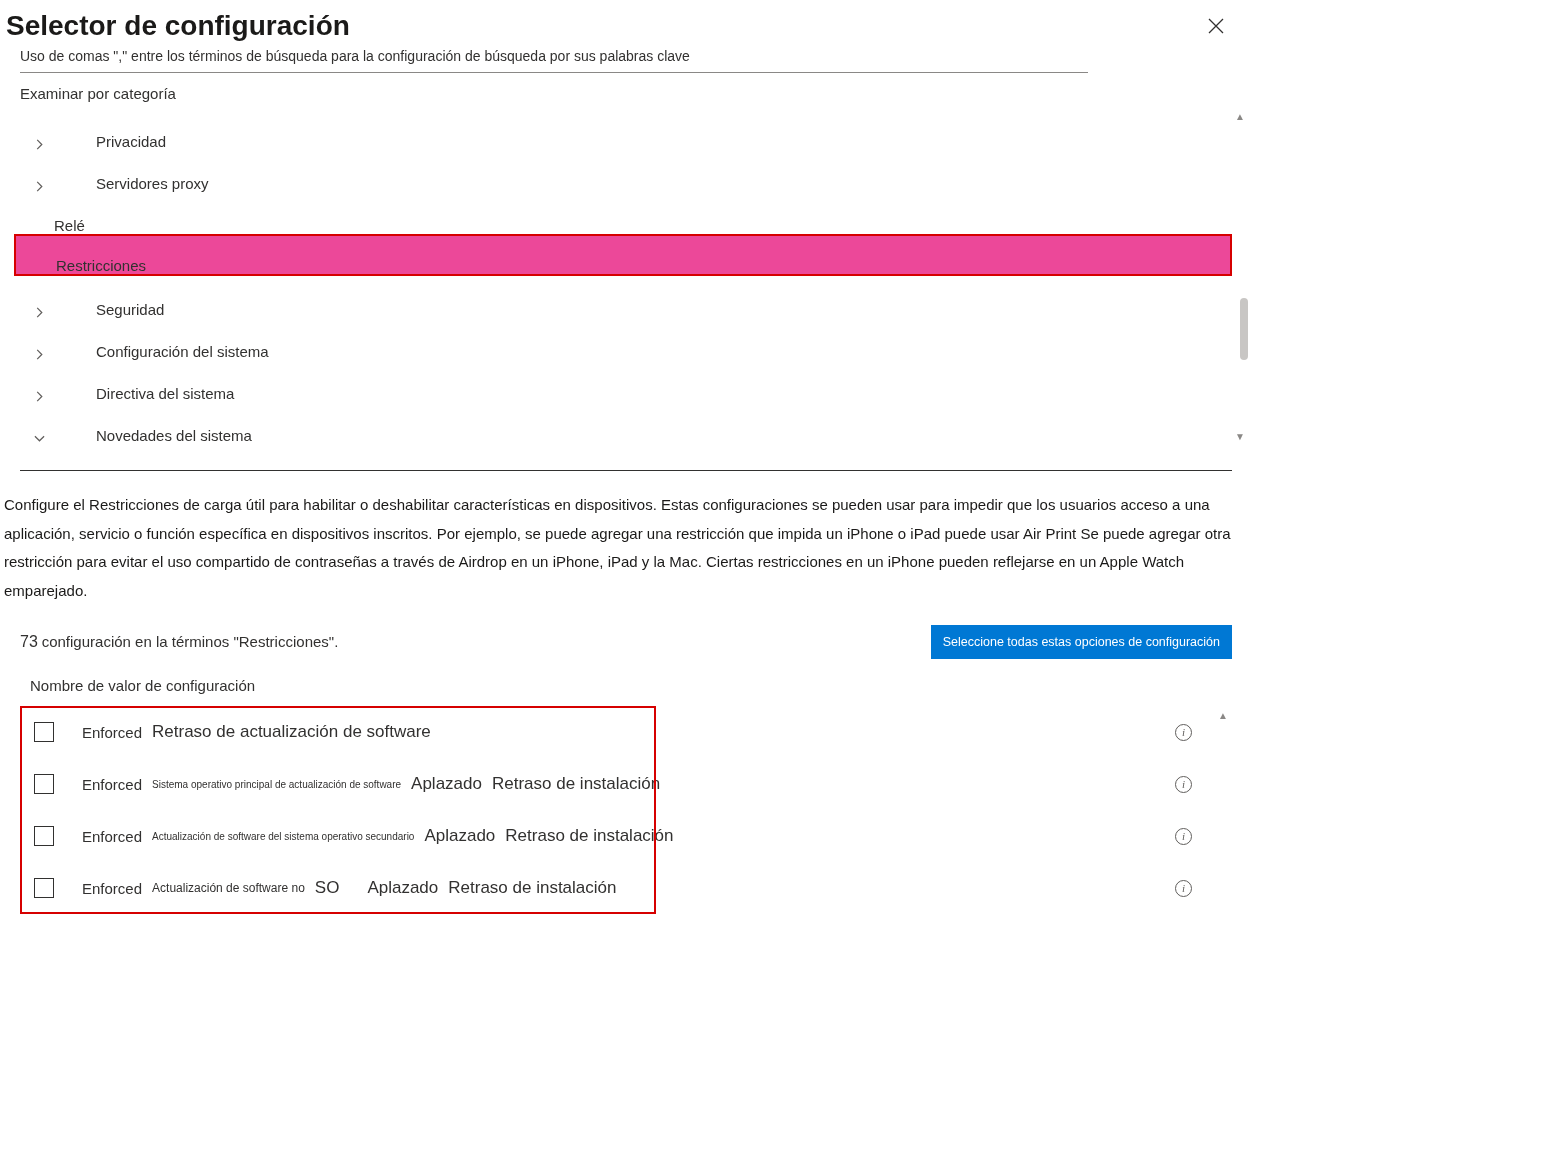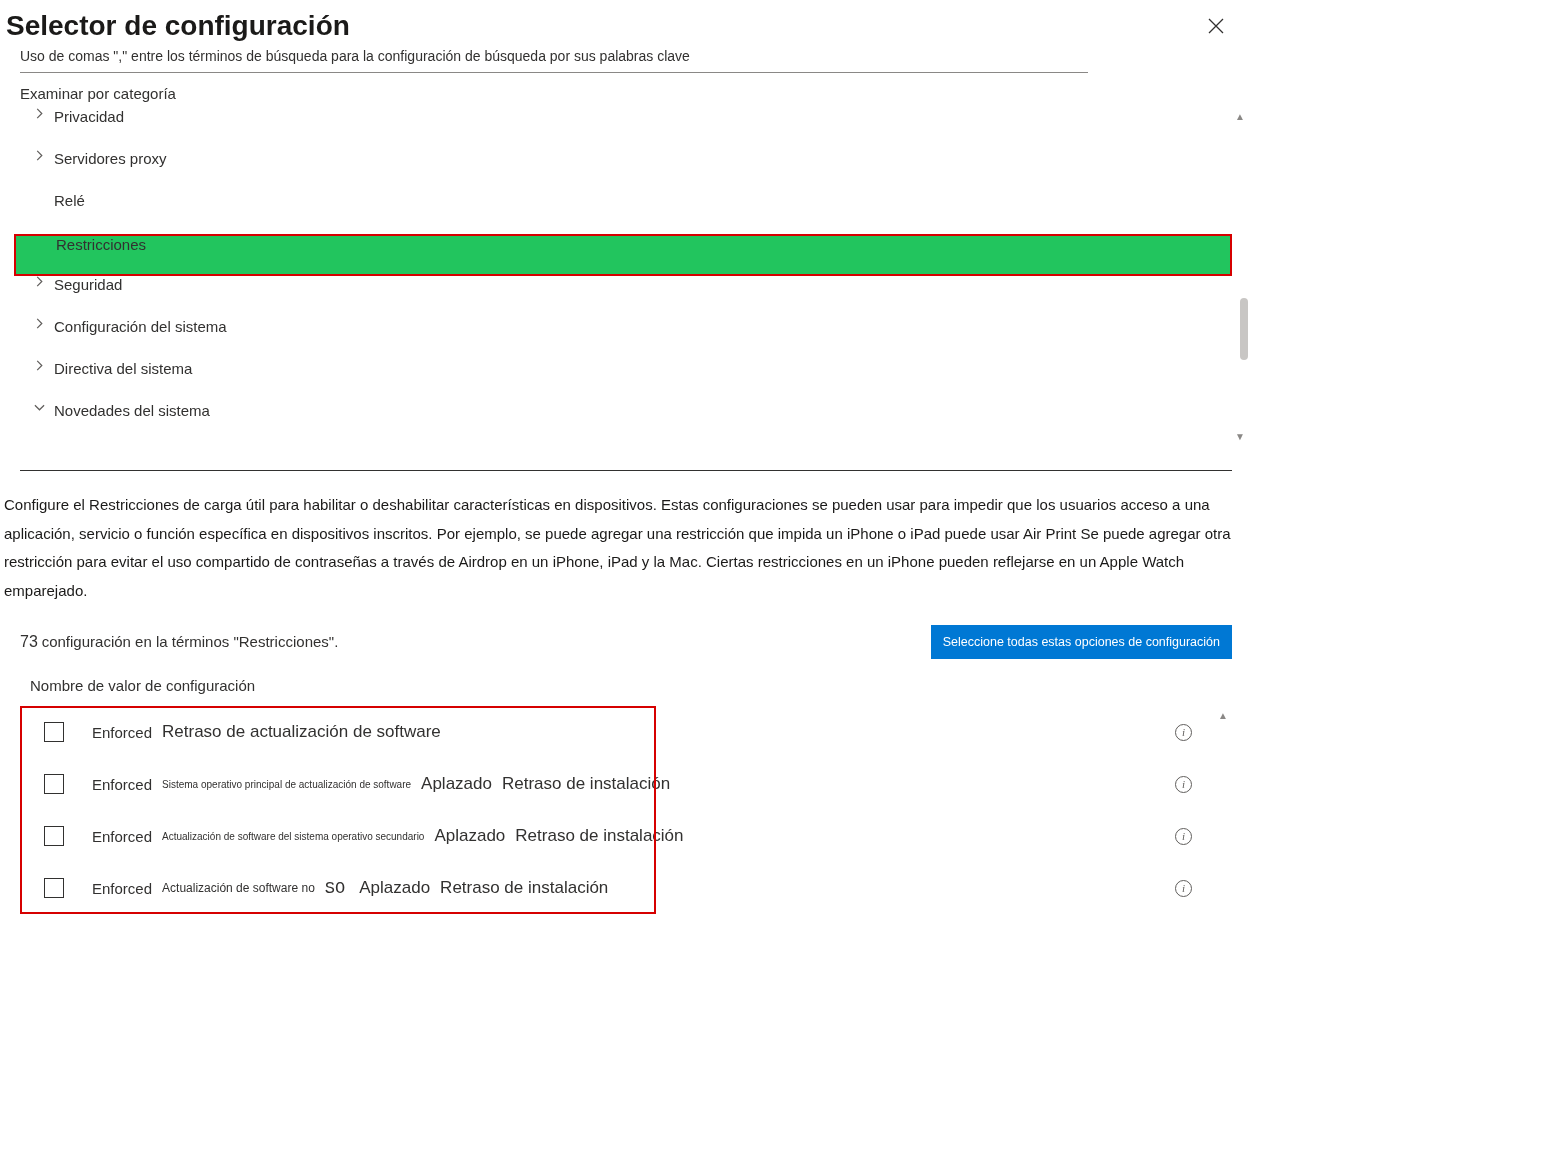--- a/index.html
+++ b/index.html
@@ -46,42 +46,43 @@
     }
     .category-list {
       position: relative;
       padding: 0 20px;
     }
     .cat-scroll {
       position: relative;
     }
     .cat-row {
       display: flex;
-      align-items: flex-start;
+      align-items: flex-end;
       height: 42px;
       padding-left: 8px;
       font-size: 15px;
       color: #323130;
       cursor: pointer;
+      gap: 42px;
     }
     .cat-row .chev {
       width: 22px;
       display: inline-flex;
       justify-content: center;
       color: #605e5c;
       font-size: 13px;
     }
     .cat-row .cat-label {
       padding-left: 4px;
     }
     .cat-row.noexp .cat-label {
       padding-left: 26px;
     }
     .cat-row.highlight {
-      background: #22c55e;
+      background: #ec4899;
       border: 2px solid #d60000;
       margin-left: -6px;
       padding-left: 14px;
     }
     .cat-row.highlight .cat-label {
       padding-left: 26px;
     }
     .scrollbar-top {
       position: absolute;
       right: 4px;
@@ -152,21 +153,21 @@
     }
     .settings-area {
       position: relative;
       padding: 0 20px;
     }
     .setting-row {
       display: flex;
       align-items: center;
       height: 52px;
       position: relative;
-      padding: 0 24px;
+      padding: 0 14px;
       width: 100%;
     }
     .chk {
       width: 20px;
       height: 20px;
       border: 1.5px solid #323130;
       margin-right: 28px;
       flex-shrink: 0;
     }
     .enforced {
@@ -330,20 +331,20 @@
         <span class="enforced">Enforced</span>
         <span class="setting-text small" style="margin-right: 10px;">Actualización de software del sistema operativo secundario</span>
         <span class="setting-text" style="margin-right: 10px;">Aplazado</span>
         <span class="setting-text" style="margin-right: 10px;">Retraso de instalación</span>
         <span class="info-icon">i</span>
       </div>
       <div class="setting-row">
         <div class="chk"></div>
         <span class="enforced">Enforced</span>
         <span class="setting-text small2" style="margin-right: 10px;">Actualización de software no</span>
-        <span class="setting-text" style="margin-right: 14px; font-family: Liberation Mono, monospace;">SO</span>
+        <span class="setting-text" style="margin-right: 28px;">SO</span>
         <span class="setting-text" style="margin-right: 10px;">Aplazado</span>
         <span class="setting-text" style="margin-right: 10px;">Retraso de instalación</span>
         <span class="info-icon">i</span>
       </div>
     </div>
   <div class="red-overlay" id="red-overlay" style="height: 208px; border-top: 2.5px solid rgb(214, 0, 0);"></div>
 </div>
 
 </body></html>

